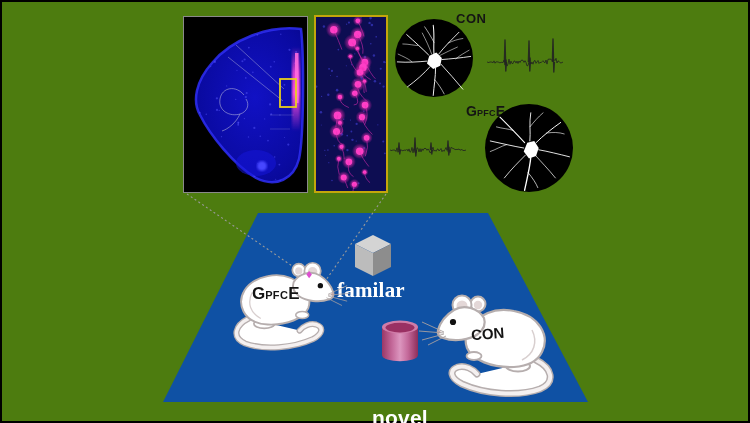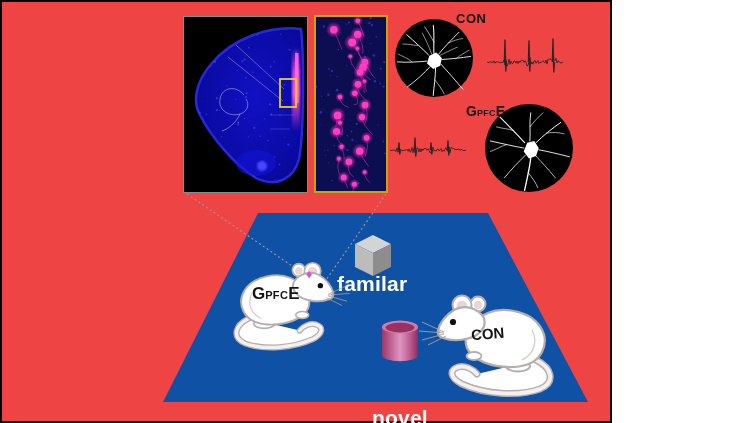--- a/index.html
+++ b/index.html
@@ -1,37 +1,37 @@
 <!DOCTYPE html>
 <html><head>
 <meta charset="utf-8">
 <style>
   html,body{margin:0;padding:0;background:#fff;}
   #figure{
-    position:relative;width:612px;height:423px;background:#ef4444;
+    position:relative;width:750px;height:423px;background:#4d7c0f;
     box-shadow:inset 0 0 0 2px #000;overflow:hidden;
     font-family:"Liberation Sans", sans-serif;
   }
   .abs{position:absolute;}
   
   #brain-panel{left:183px;top:16px;width:125px;height:177px;background:#000;border:1px solid #8a8a8a;box-sizing:border-box;}
   #inset-panel{left:314px;top:15px;width:74px;height:178px;background:#0d0d52;border:2px solid #c3a60b;box-sizing:border-box;overflow:hidden;}
   
   .photo{display:block;}
   
   .blk{color:#141414;font-weight:bold;}
   .wht{color:#ffffff;font-weight:bold;font-size:21px;letter-spacing:0.2px;}
   .gl{display:inline-flex;align-items:baseline;}
   .gl .big{font-size:14px;} .gl .small{font-size:9px;letter-spacing:0.3px;}
   .gl-lg .big{font-size:17px;} .gl-lg .small{font-size:11px;}
   #con-label-top{left:456px;top:11px;font-size:13px;letter-spacing:0.5px;}
   #gpfce-label-top{left:466px;top:103px;}
   #mouse-left-label{left:26px;top:26px;}
   #mouse-right-label{left:59px;top:35px;font-size:15px;transform:rotate(-4deg);}
-  #familiar-label{left:337px;top:272px;}
+  #familiar-label{left:337px;top:278px;font-family:Liberation Serif, serif;}
   #novel-label{left:372px;top:358px;margin-top:48px;}
   .tr{fill:none;stroke:#222;stroke-width:0.9;stroke-linejoin:round;opacity:0.9;}
   .sp{stroke-width:1.4;}
   .dend{stroke:#fff;fill:none;stroke-linecap:round;}
   .mline{stroke:#b6aeae;fill:#ffffff;}
 </style>
 </head>
 <body>
 
 <div id="figure">

